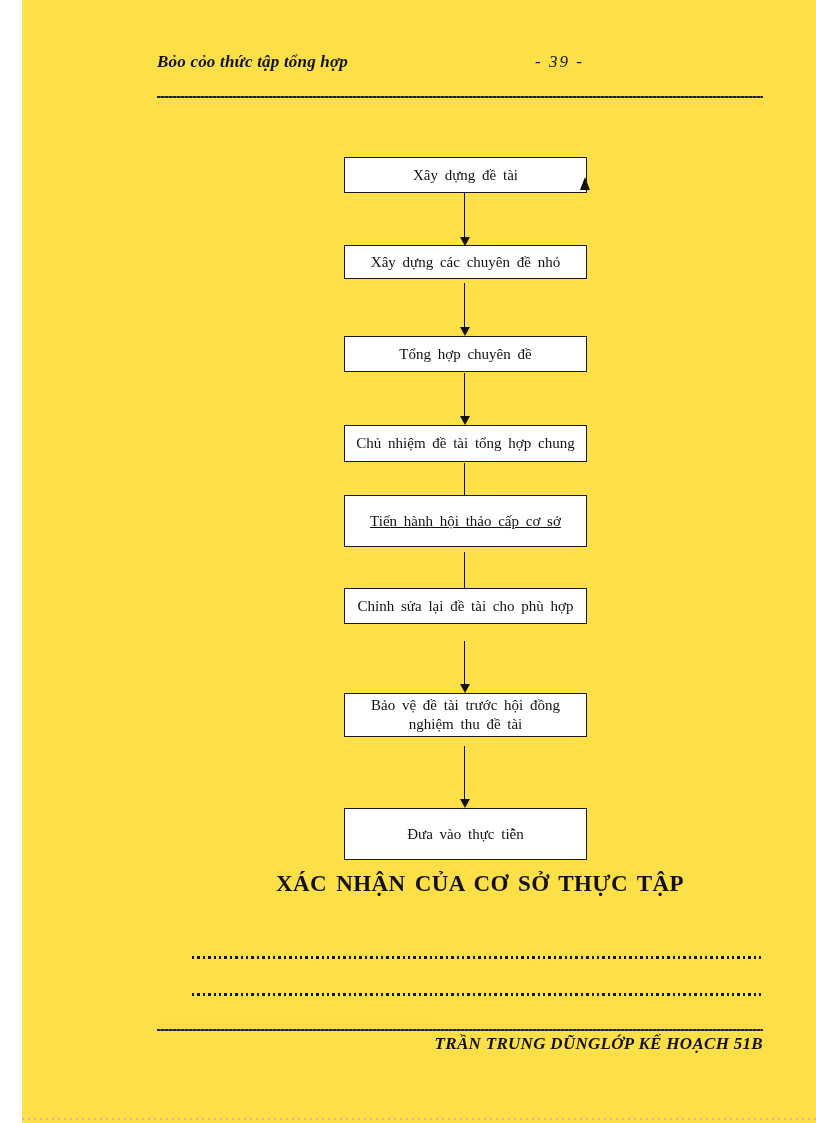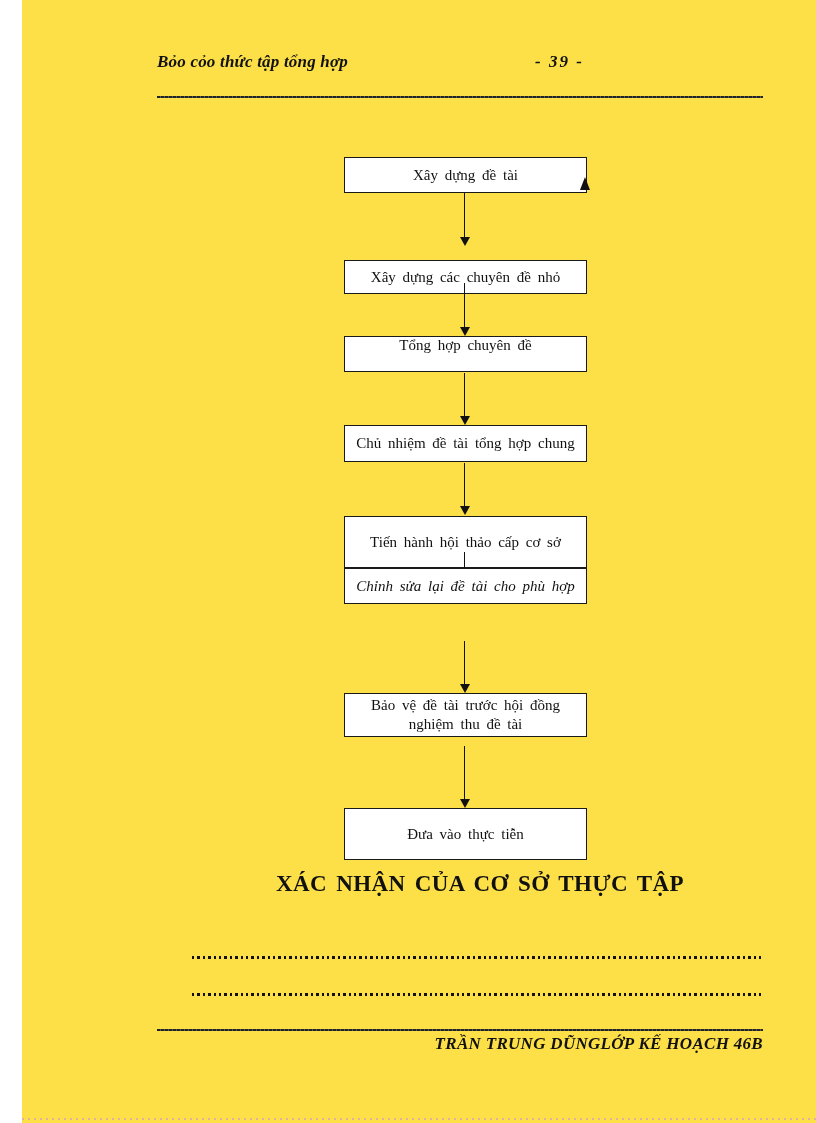--- a/index.html
+++ b/index.html
@@ -27,21 +27,21 @@
     font-weight: bold;
     font-style: italic;
     letter-spacing: 0.2px;
     white-space: nowrap;
   }
   .page-number {
     position: absolute;
     left: 513px;
     top: 52px;
     font-size: 17px;
-    font-weight: bold;
+    font-weight: normal;
     font-style: italic;
     letter-spacing: 2px;
   }
   .header-rule {
     position: absolute;
     left: 135px;
     top: 96px;
     width: 606px;
     height: 2px;
     background: repeating-linear-gradient(90deg, #222 0 3px, #555 3px 4px);
@@ -58,25 +58,25 @@
     display: flex;
     align-items: center;
     justify-content: center;
     text-align: center;
     font-size: 15px;
     line-height: 19px;
     word-spacing: 3px;
     padding: 16px 6px;
   }
   .b1 { top: 157px; height: 36px; }
-  .b2 { top: 260px; height: 19px; }
-  .b3 { top: 336px; height: 36px; align-items: flex-end; }
+  .b2 { top: 245px; height: 19px; }
+  .b3 { top: 336px; height: 36px; }
   .b4 { top: 425px; height: 37px; }
-  .b5 { top: 516px; height: 52px; }
-  .b6 { top: 568px; height: 36px; font-style: italic; }
+  .b5 { top: 495px; height: 52px; text-decoration: underline; }
+  .b6 { top: 588px; height: 36px; }
   .b7 { top: 693px; height: 44px; }
   .b8 { top: 808px; height: 52px; }
 
   
   .flow-arrow {
     position: absolute;
     left: 442px;
     width: 1.4px;
     background: #111;
   }
@@ -218,17 +218,17 @@
     </div>
   </div>
 
   <div class="section-heading">XÁC NHẬN CỦA CƠ SỞ THỰC TẬP</div>
   <div class="dotted-line d1"></div>
   <div class="dotted-line d2"></div>
 
   <div class="footer-rule"></div>
   <div class="footer-row">
     <span>TRẦN TRUNG DŨNG</span>
-    <span>LỚP KẾ HOẠCH 46B</span>
+    <span>LỚP KẾ HOẠCH 51B</span>
   </div>
 
   <div class="page-break-marker"></div>
 </div>
 
 </body></html>

